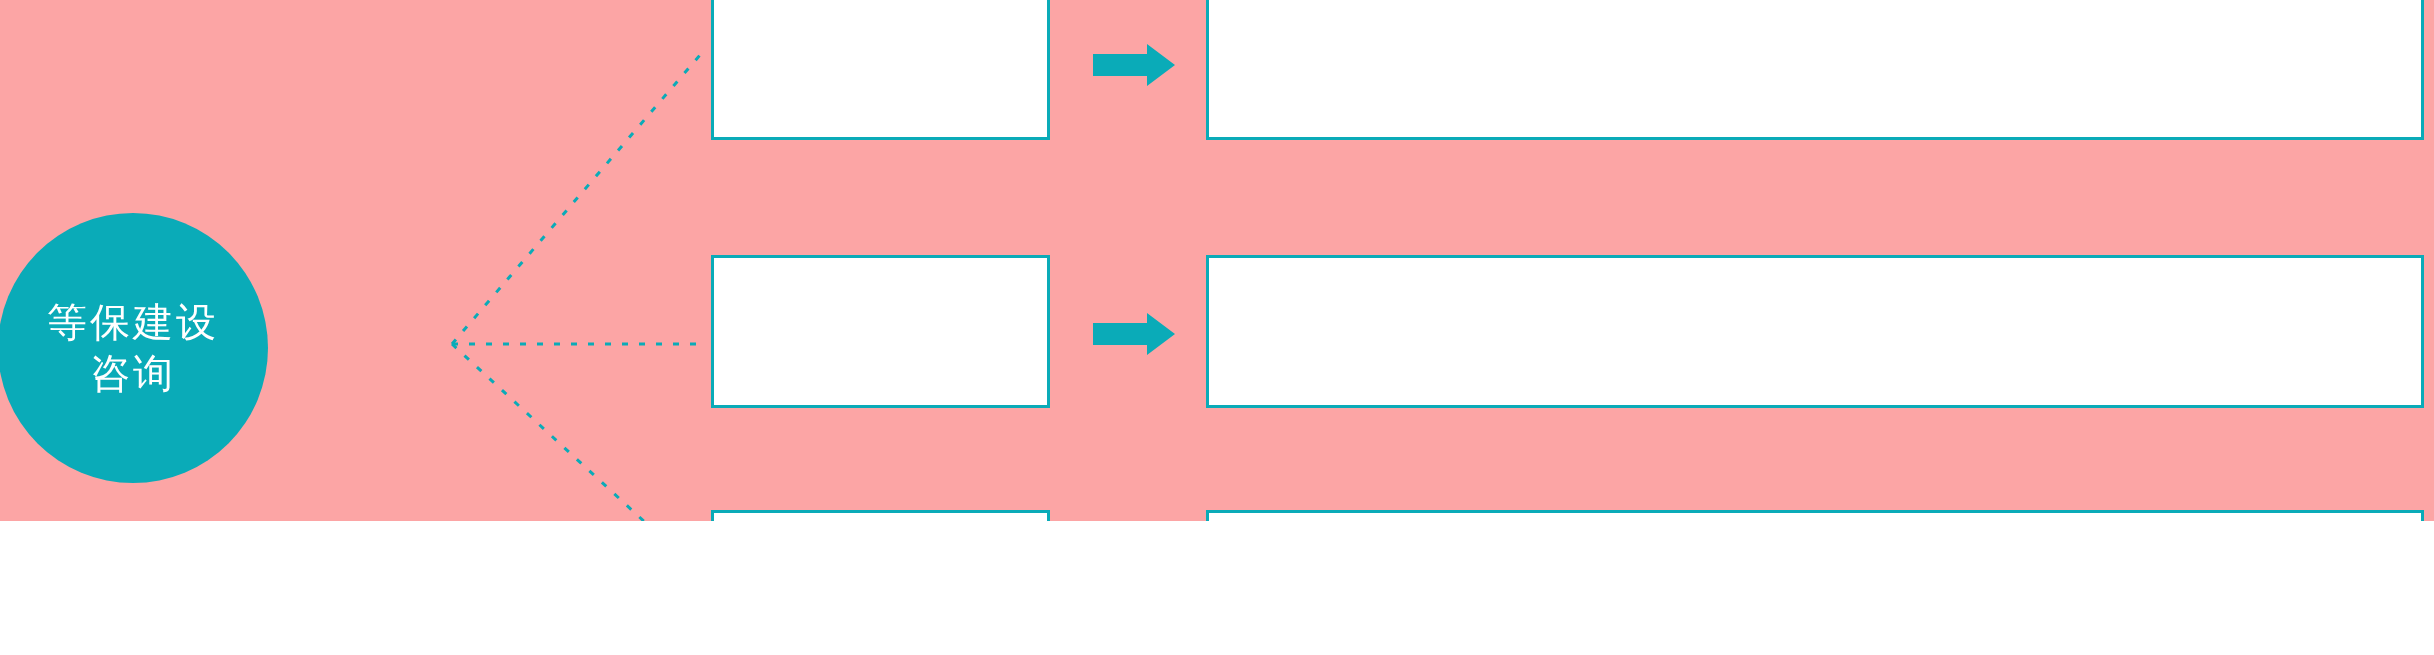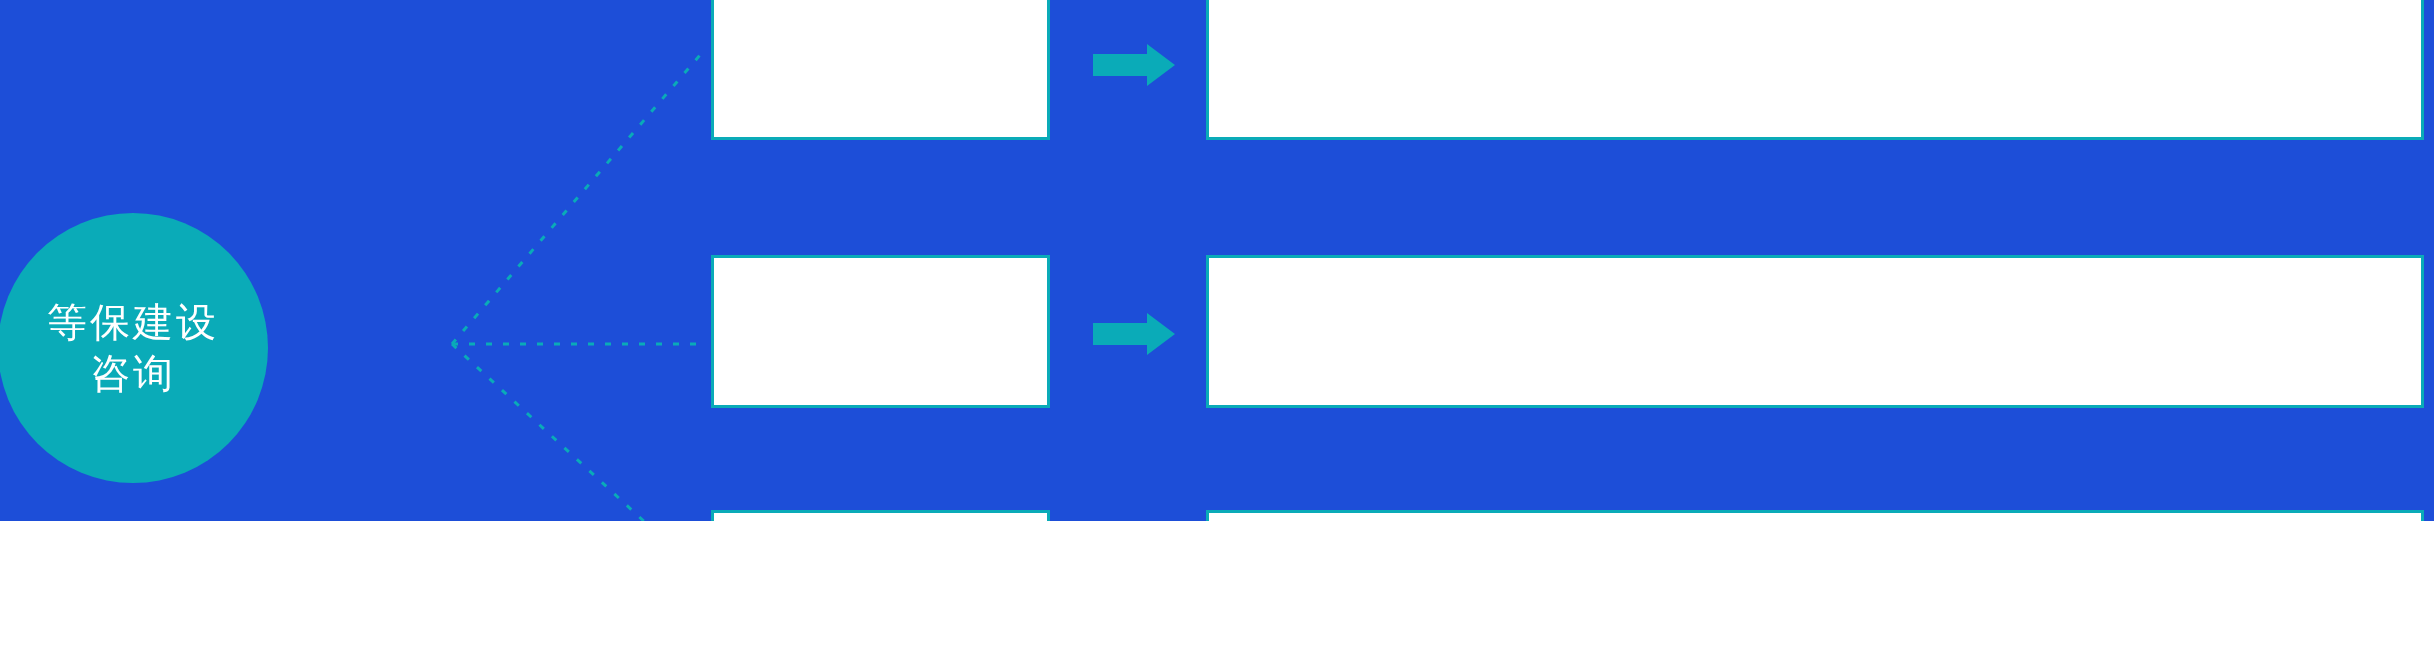--- a/index.html
+++ b/index.html
@@ -4,21 +4,21 @@
 <style>
   html, body {
     margin: 0;
     padding: 0;
     background: #ffffff;
   }
   #canvas {
     position: relative;
     width: 2434px;
     height: 521px;
-    background: #1d4ed8;
+    background: #fca5a5;
     overflow: hidden;
     font-family: "Liberation Sans", "DejaVu Sans", sans-serif;
     text-decoration: underline;
   }
 
   
   .hub {
     position: absolute;
     border-radius: 50%;
     display: flex;

